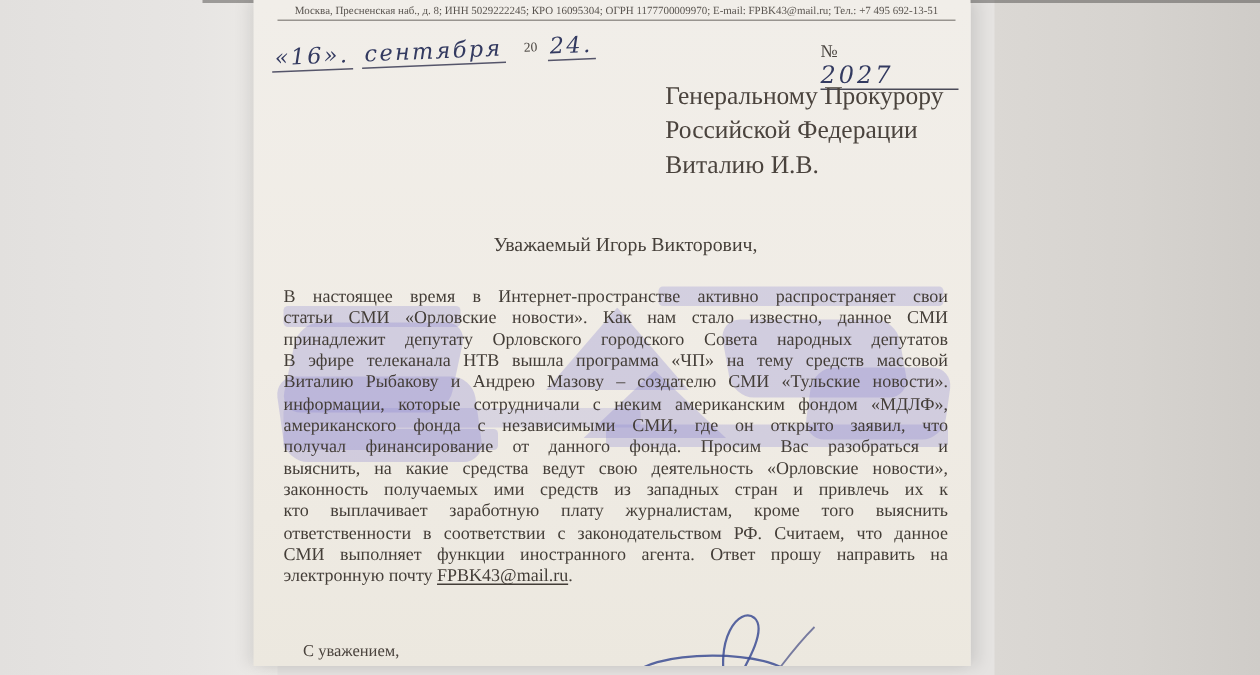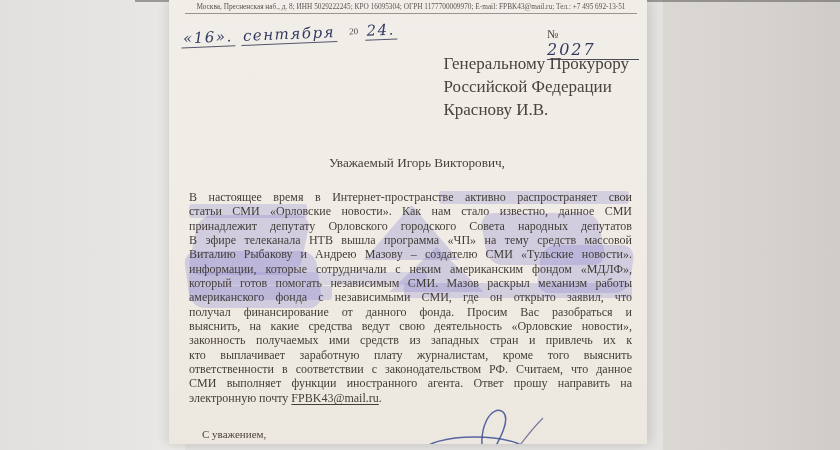--- a/index.html
+++ b/index.html
@@ -109,34 +109,33 @@
       </div>
 
       <div class="num-block">
         <span>№</span>
         <span class="num-underline hand">2027</span>
       </div>
 
       <div class="addressee">
           <div class="addr-line">Генеральному Прокурору</div>
           <div class="addr-line">Российской Федерации</div>
-          <div class="addr-line">Краснову И.В.</div>
+          <div class="addr-line">Виталию И.В.</div>
         </div>
 
       <div class="salutation">Уважаемый Игорь Викторович,</div>
 
       <div class="body-text">
         <div>
             <div class="body-line">В настоящее время в Интернет-пространстве активно распространяет свои</div>
             <div class="body-line">статьи СМИ «Орловские новости». Как нам стало известно, данное СМИ</div>
             <div class="body-line">принадлежит депутату Орловского городского Совета народных депутатов</div>
             <div class="body-line">В эфире телеканала НТВ вышла программа «ЧП» на тему средств массовой</div>
             <div class="body-line">Виталию Рыбакову и Андрею Мазову – создателю СМИ «Тульские новости».</div>
             <div class="body-line">информации, которые сотрудничали с неким американским фондом «МДЛФ»,</div>
-            <div class="body-line">который готов помогать независимым СМИ. Мазов раскрыл механизм работы</div>
             <div class="body-line">американского фонда с независимыми СМИ, где он открыто заявил, что</div>
             <div class="body-line">получал финансирование от данного фонда. Просим Вас разобраться и</div>
             <div class="body-line">выяснить, на какие средства ведут свою деятельность «Орловские новости»,</div>
             <div class="body-line">законность получаемых ими средств из западных стран и привлечь их к</div>
             <div class="body-line">кто выплачивает заработную плату журналистам, кроме того выяснить</div>
             <div class="body-line">ответственности в соответствии с законодательством РФ. Считаем, что данное</div>
             <div class="body-line">СМИ выполняет функции иностранного агента. Ответ прошу направить на</div>
           </div>
         <div class="closing-line">
           <span>электронную почту </span><span class="email">FPBK43@mail.ru</span><span>.</span>

